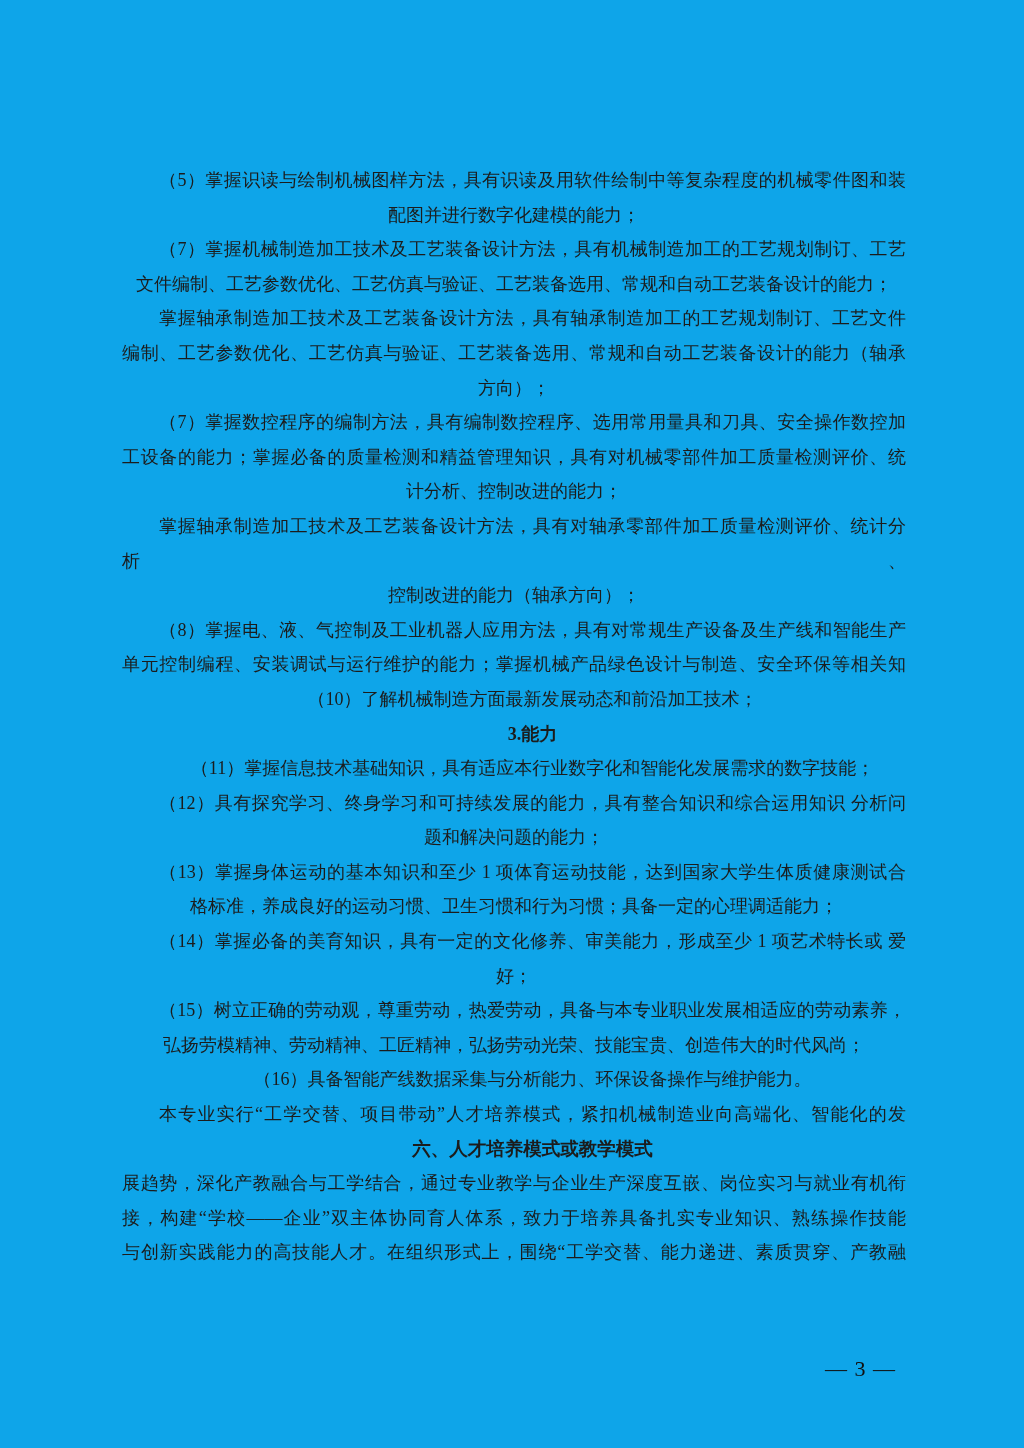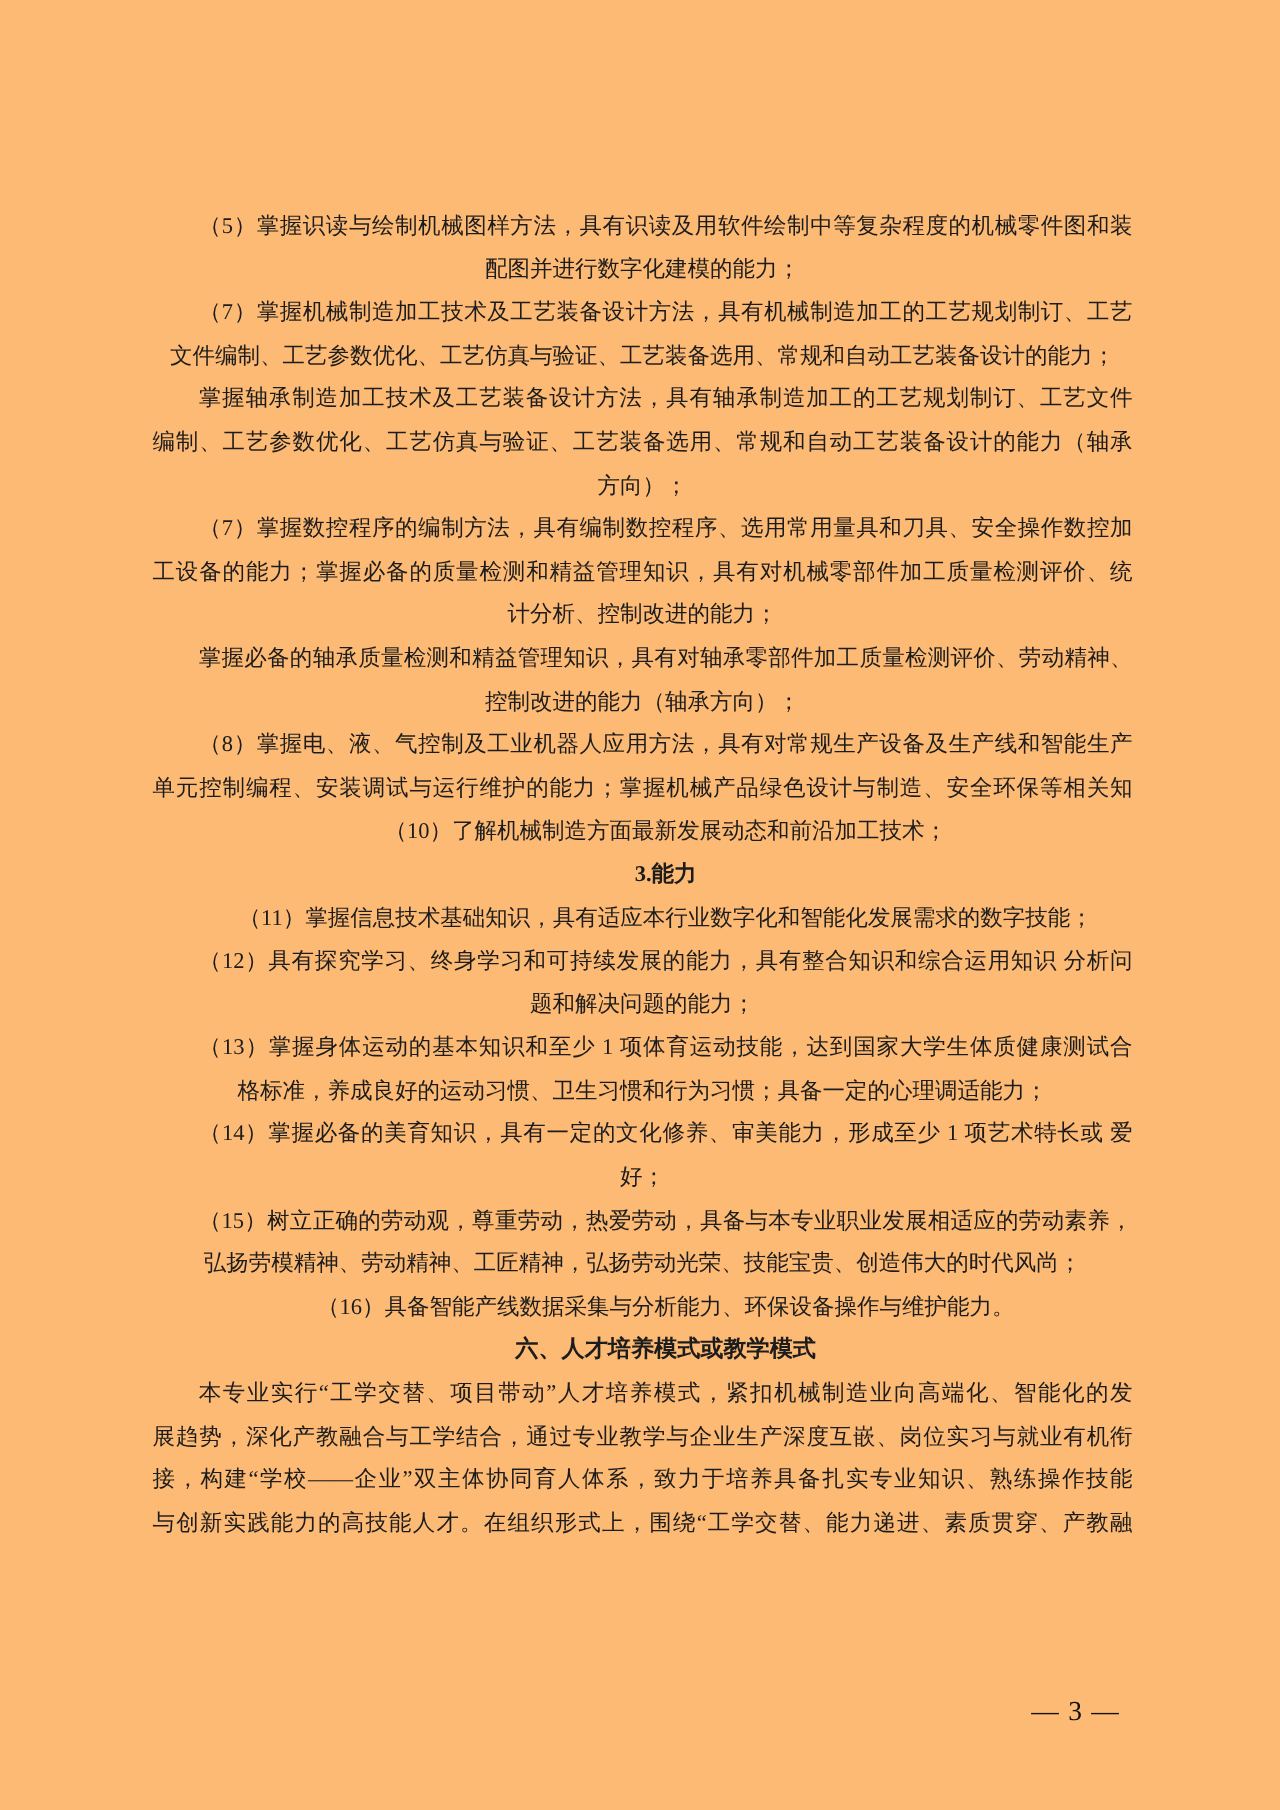--- a/index.html
+++ b/index.html
@@ -5,21 +5,21 @@
   * { margin: 0; padding: 0; box-sizing: border-box; }
   html, body { background: #e9e9e9; }
   body {
     width: 1024px; height: 1448px;
     font-family: "Liberation Serif", "DejaVu Serif", serif;
     color: #1c1c1c;
   }
   .page {
     position: relative;
     width: 1024px; height: 1448px;
-    background: #fdba74;
+    background: #0ea5e9;
     overflow: hidden;
   }
   .content {
     position: absolute;
     left: 122px; top: 163px;
     width: 784px;
   }
   .line {
     font-size: 18px;
     line-height: 34.6px;
@@ -58,36 +58,36 @@
       <div class="line body ind just">（5）掌握识读与绘制机械图样方法，具有识读及用软件绘制中等复杂程度的机械零件图和装</div>
       <div class="line body">配图并进行数字化建模的能力；</div>
       <div class="line body ind just">（7）掌握机械制造加工技术及工艺装备设计方法，具有机械制造加工的工艺规划制订、工艺</div>
       <div class="line body">文件编制、工艺参数优化、工艺仿真与验证、工艺装备选用、常规和自动工艺装备设计的能力；</div>
       <div class="line body ind just">掌握轴承制造加工技术及工艺装备设计方法，具有轴承制造加工的工艺规划制订、工艺文件</div>
       <div class="line body just">编制、工艺参数优化、工艺仿真与验证、工艺装备选用、常规和自动工艺装备设计的能力（轴承</div>
       <div class="line body">方向）；</div>
       <div class="line body ind just">（7）掌握数控程序的编制方法，具有编制数控程序、选用常用量具和刀具、安全操作数控加</div>
       <div class="line body just">工设备的能力；掌握必备的质量检测和精益管理知识，具有对机械零部件加工质量检测评价、统</div>
       <div class="line body">计分析、控制改进的能力；</div>
-      <div class="line body ind just">掌握必备的轴承质量检测和精益管理知识，具有对轴承零部件加工质量检测评价、劳动精神、</div>
+      <div class="line body ind just">掌握轴承制造加工技术及工艺装备设计方法，具有对轴承零部件加工质量检测评价、统计分析、</div>
       <div class="line body">控制改进的能力（轴承方向）；</div>
       <div class="line body ind just">（8）掌握电、液、气控制及工业机器人应用方法，具有对常规生产设备及生产线和智能生产</div>
       <div class="line body just">单元控制编程、安装调试与运行维护的能力；掌握机械产品绿色设计与制造、安全环保等相关知</div>
       <div class="line body ind">（10）了解机械制造方面最新发展动态和前沿加工技术；</div>
       <div class="line h-serif ind">3.能力</div>
       <div class="line body ind">（11）掌握信息技术基础知识，具有适应本行业数字化和智能化发展需求的数字技能；</div>
       <div class="line body ind just">（12）具有探究学习、终身学习和可持续发展的能力，具有整合知识和综合运用知识 分析问</div>
       <div class="line body">题和解决问题的能力；</div>
       <div class="line body ind just">（13）掌握身体运动的基本知识和至少 1 项体育运动技能，达到国家大学生体质健康测试合</div>
       <div class="line body">格标准，养成良好的运动习惯、卫生习惯和行为习惯；具备一定的心理调适能力；</div>
       <div class="line body ind just">（14）掌握必备的美育知识，具有一定的文化修养、审美能力，形成至少 1 项艺术特长或 爱</div>
       <div class="line body">好；</div>
       <div class="line body ind just">（15）树立正确的劳动观，尊重劳动，热爱劳动，具备与本专业职业发展相适应的劳动素养，</div>
       <div class="line body">弘扬劳模精神、劳动精神、工匠精神，弘扬劳动光荣、技能宝贵、创造伟大的时代风尚；</div>
       <div class="line body ind">（16）具备智能产线数据采集与分析能力、环保设备操作与维护能力。</div>
+      <div class="line body ind just">本专业实行“工学交替、项目带动”人才培养模式，紧扣机械制造业向高端化、智能化的发</div>
       <div class="line h-sans ind">六、人才培养模式或教学模式</div>
-      <div class="line body ind just">本专业实行“工学交替、项目带动”人才培养模式，紧扣机械制造业向高端化、智能化的发</div>
       <div class="line body just">展趋势，深化产教融合与工学结合，通过专业教学与企业生产深度互嵌、岗位实习与就业有机衔</div>
       <div class="line body just">接，构建“学校——企业”双主体协同育人体系，致力于培养具备扎实专业知识、熟练操作技能</div>
       <div class="line body just">与创新实践能力的高技能人才。在组织形式上，围绕“工学交替、能力递进、素质贯穿、产教融</div>
     </div>
   <div class="pagenum">— 3 —</div>
 </div>
 
 </body></html>

